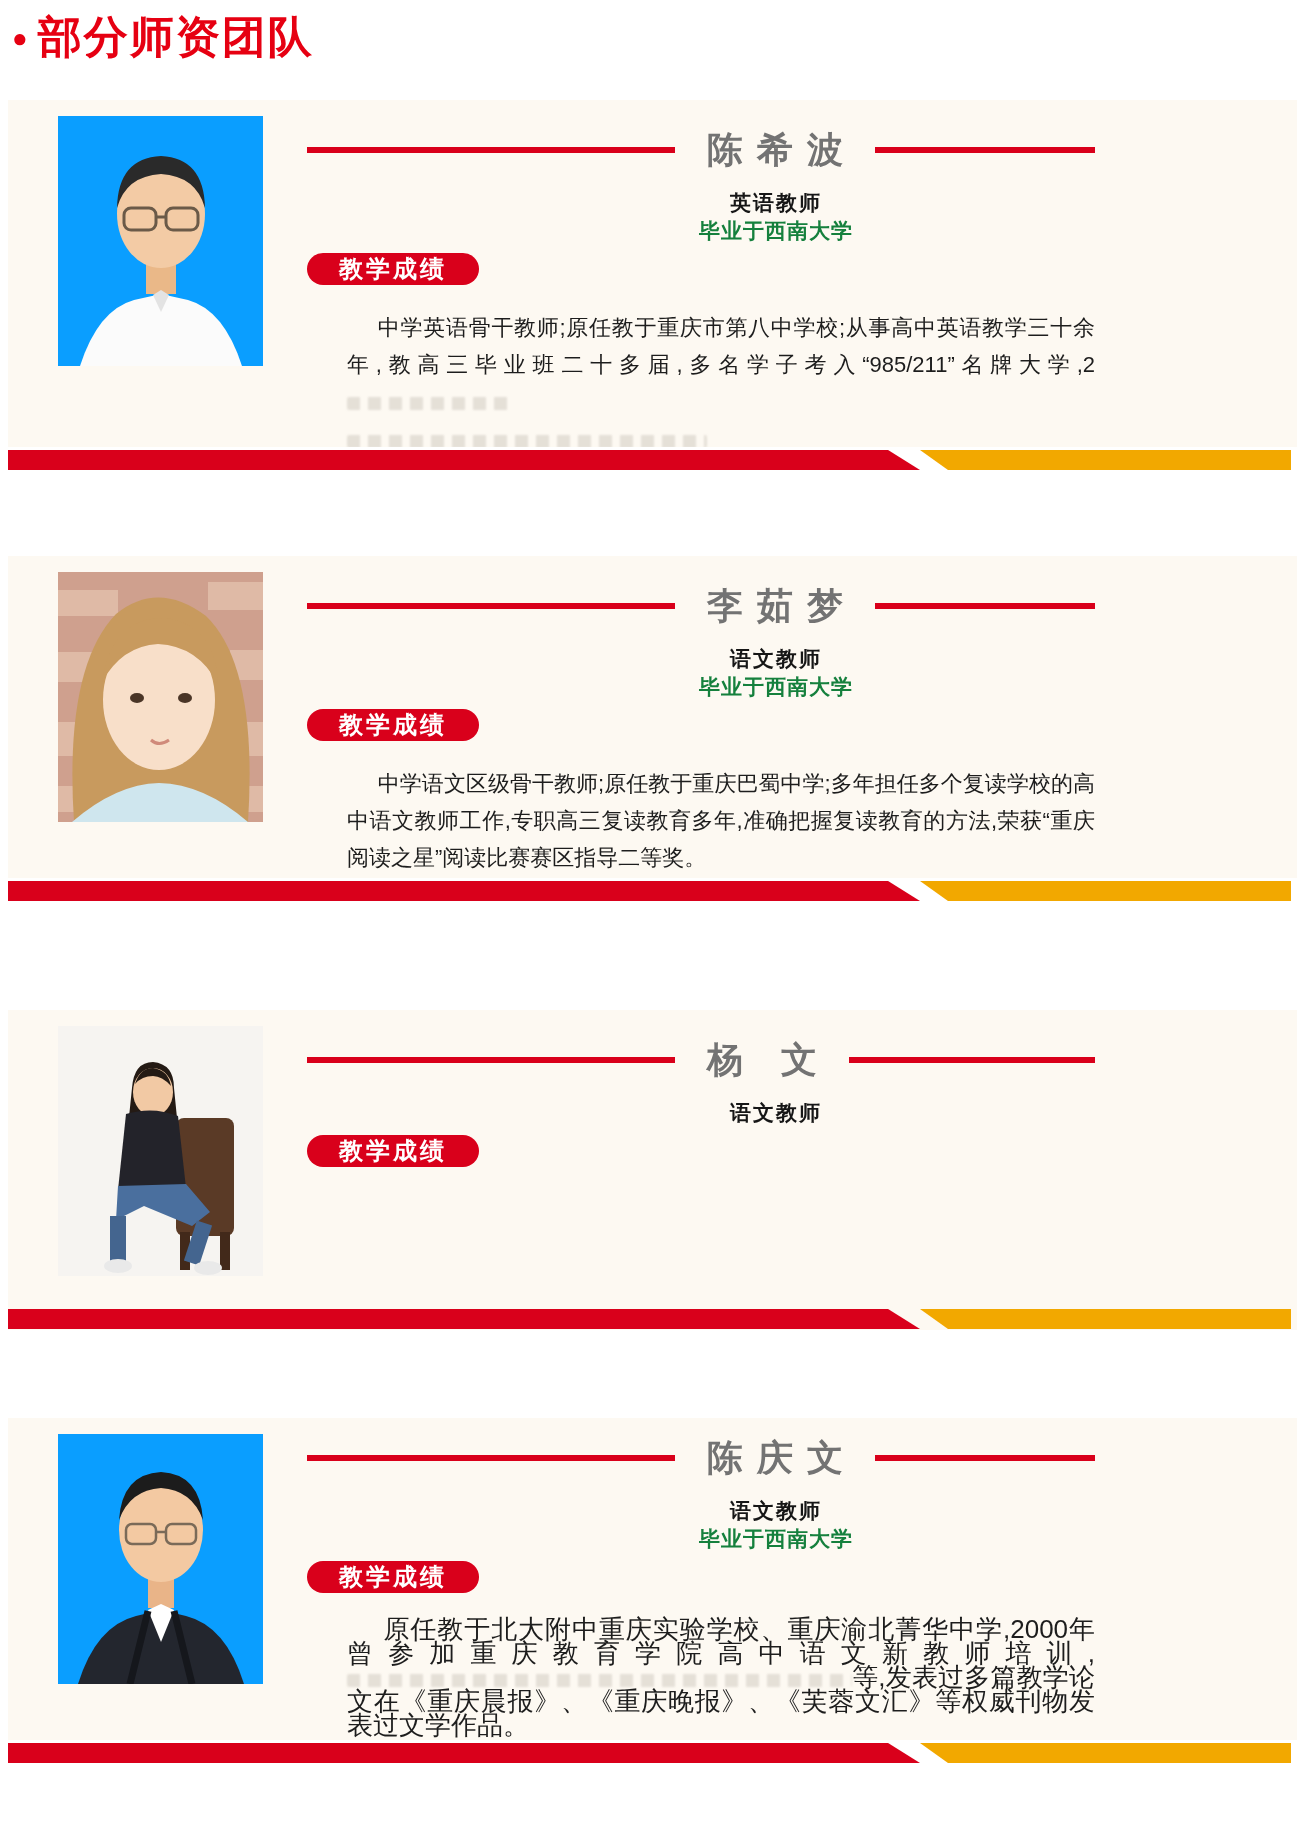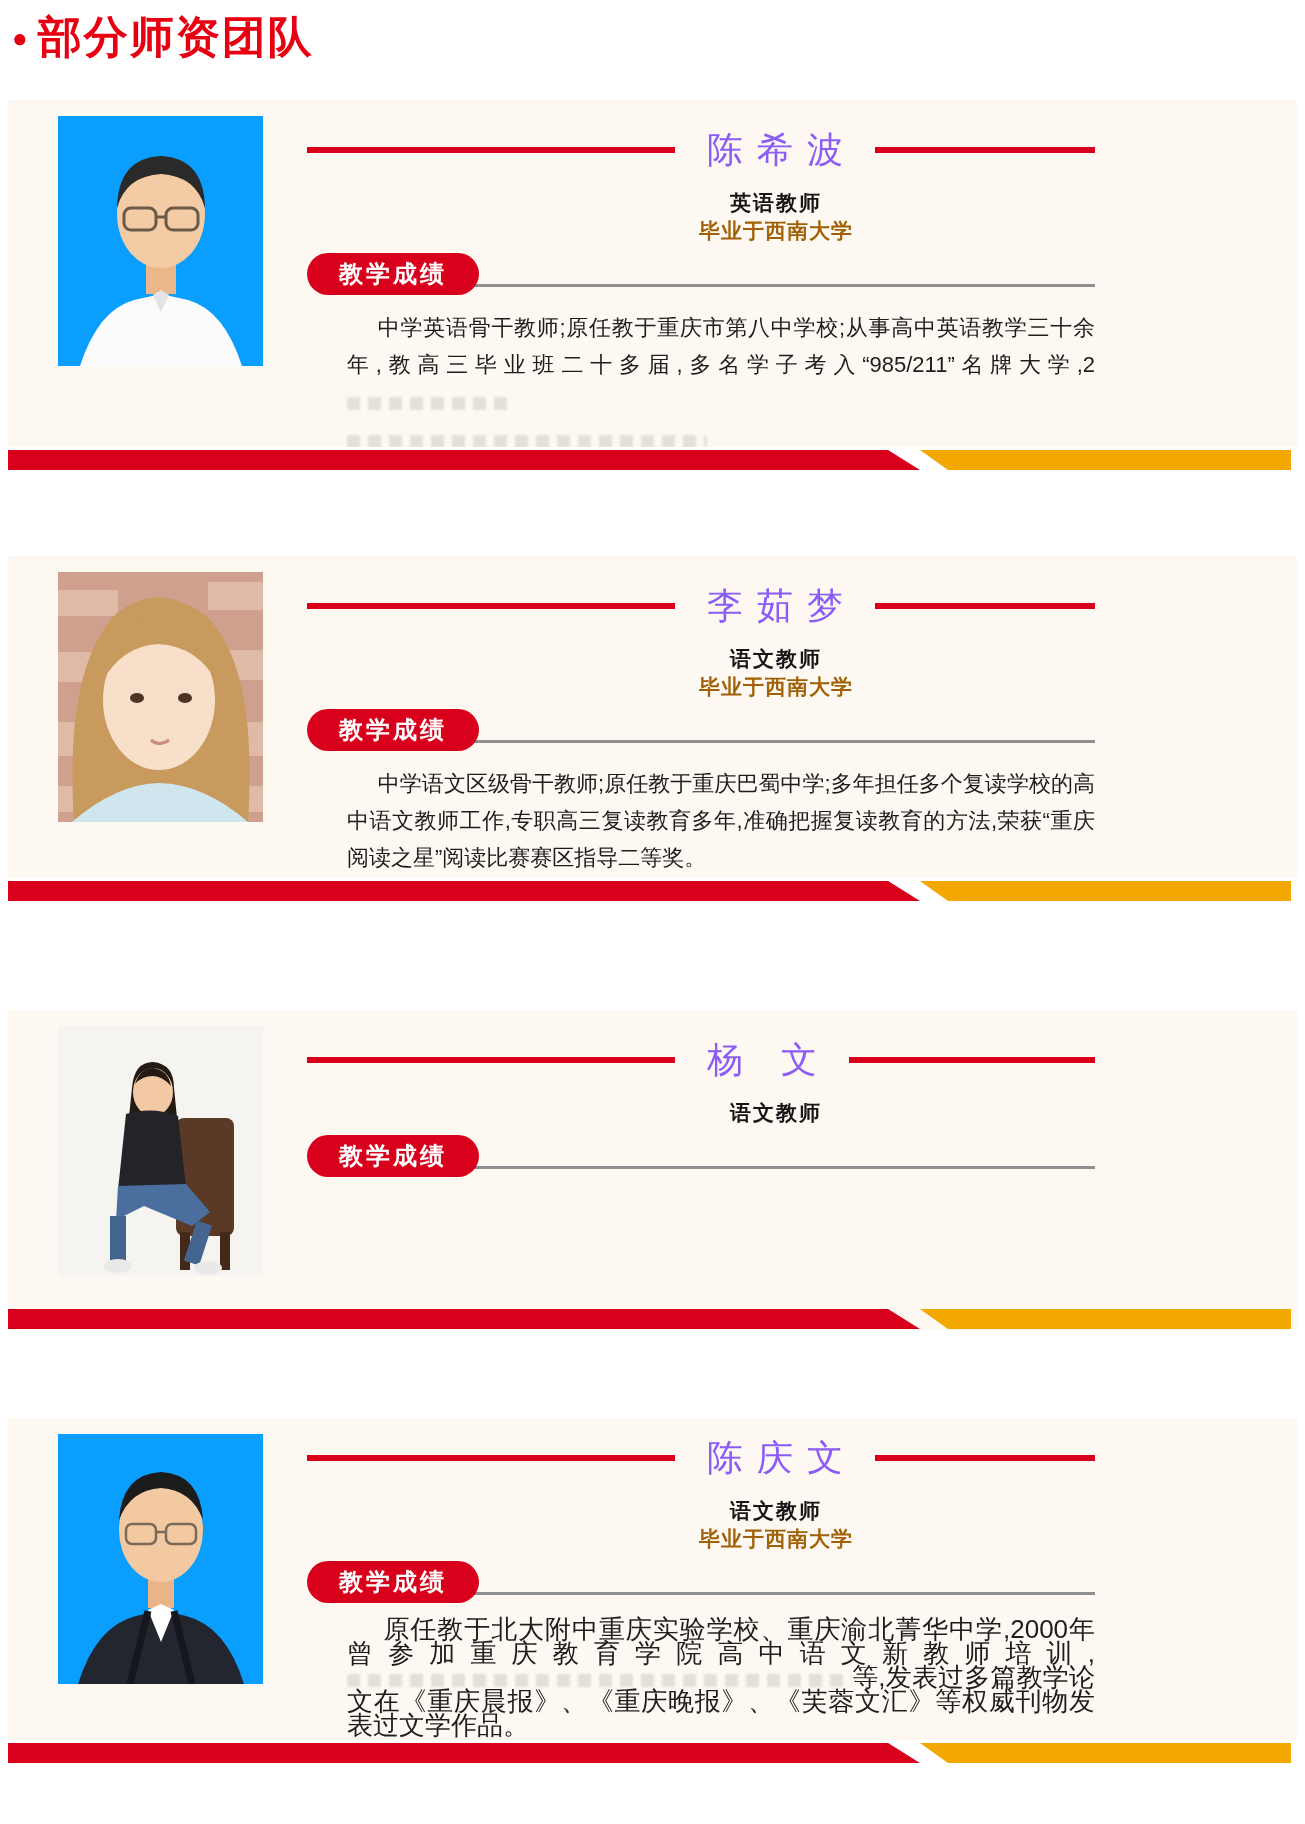--- a/index.html
+++ b/index.html
@@ -31,36 +31,36 @@
     position:absolute; left:299px; top:0; width:788px; padding-top:28px;
     display:flex; flex-direction:column;
   }
   .card.compact .content { padding-top:18px; }
 
   .name-row { display:flex; align-items:center; height:44px; }
   .name-bar { height:6px; background:#d9001b; }
   .name-bar.left  { width:368px; }
   .name-bar.right { flex:1; }
   .t-name {
-    color:#8b5cf6; font-size:36px; font-weight:400;
+    color:#737373; font-size:36px; font-weight:700;
     letter-spacing:14px; margin:0 18px 0 32px; white-space:nowrap;
   }
 
   .subject {
     margin-top:17px; height:28px; line-height:28px;
     text-align:center; padding-left:150px;
     color:#161616; font-size:21px; font-weight:700; letter-spacing:2px;
   }
   .university {
     height:28px; line-height:28px;
     text-align:center; padding-left:150px;
-    color:#a16207; font-size:21px; font-weight:700; letter-spacing:1px;
-  }
-
-  .badge-row { display:flex; align-items:flex-start; margin-top:8px; height:42px; }
+    color:#15803d; font-size:21px; font-weight:700; letter-spacing:1px;
+  }
+
+  .badge-row { display:flex; align-items:flex-start; margin-top:8px; height:42px;flex-direction:column; }
   .badge {
     min-width:172px; height:42px; border-radius:21px; background:#d9001b;
     color:#ffffff; font-size:24px; font-weight:700; letter-spacing:3px;
     display:flex; align-items:center; justify-content:center; z-index:1;
     padding:0 18px;
   }
   .badge-rule { flex:1; height:3px; background:#8f8f8f; margin-left:-12px; margin-top:31px; }
 
   .desc {
     margin-top:14px; color:#1d1d1d; font-size:22px; line-height:37px;

